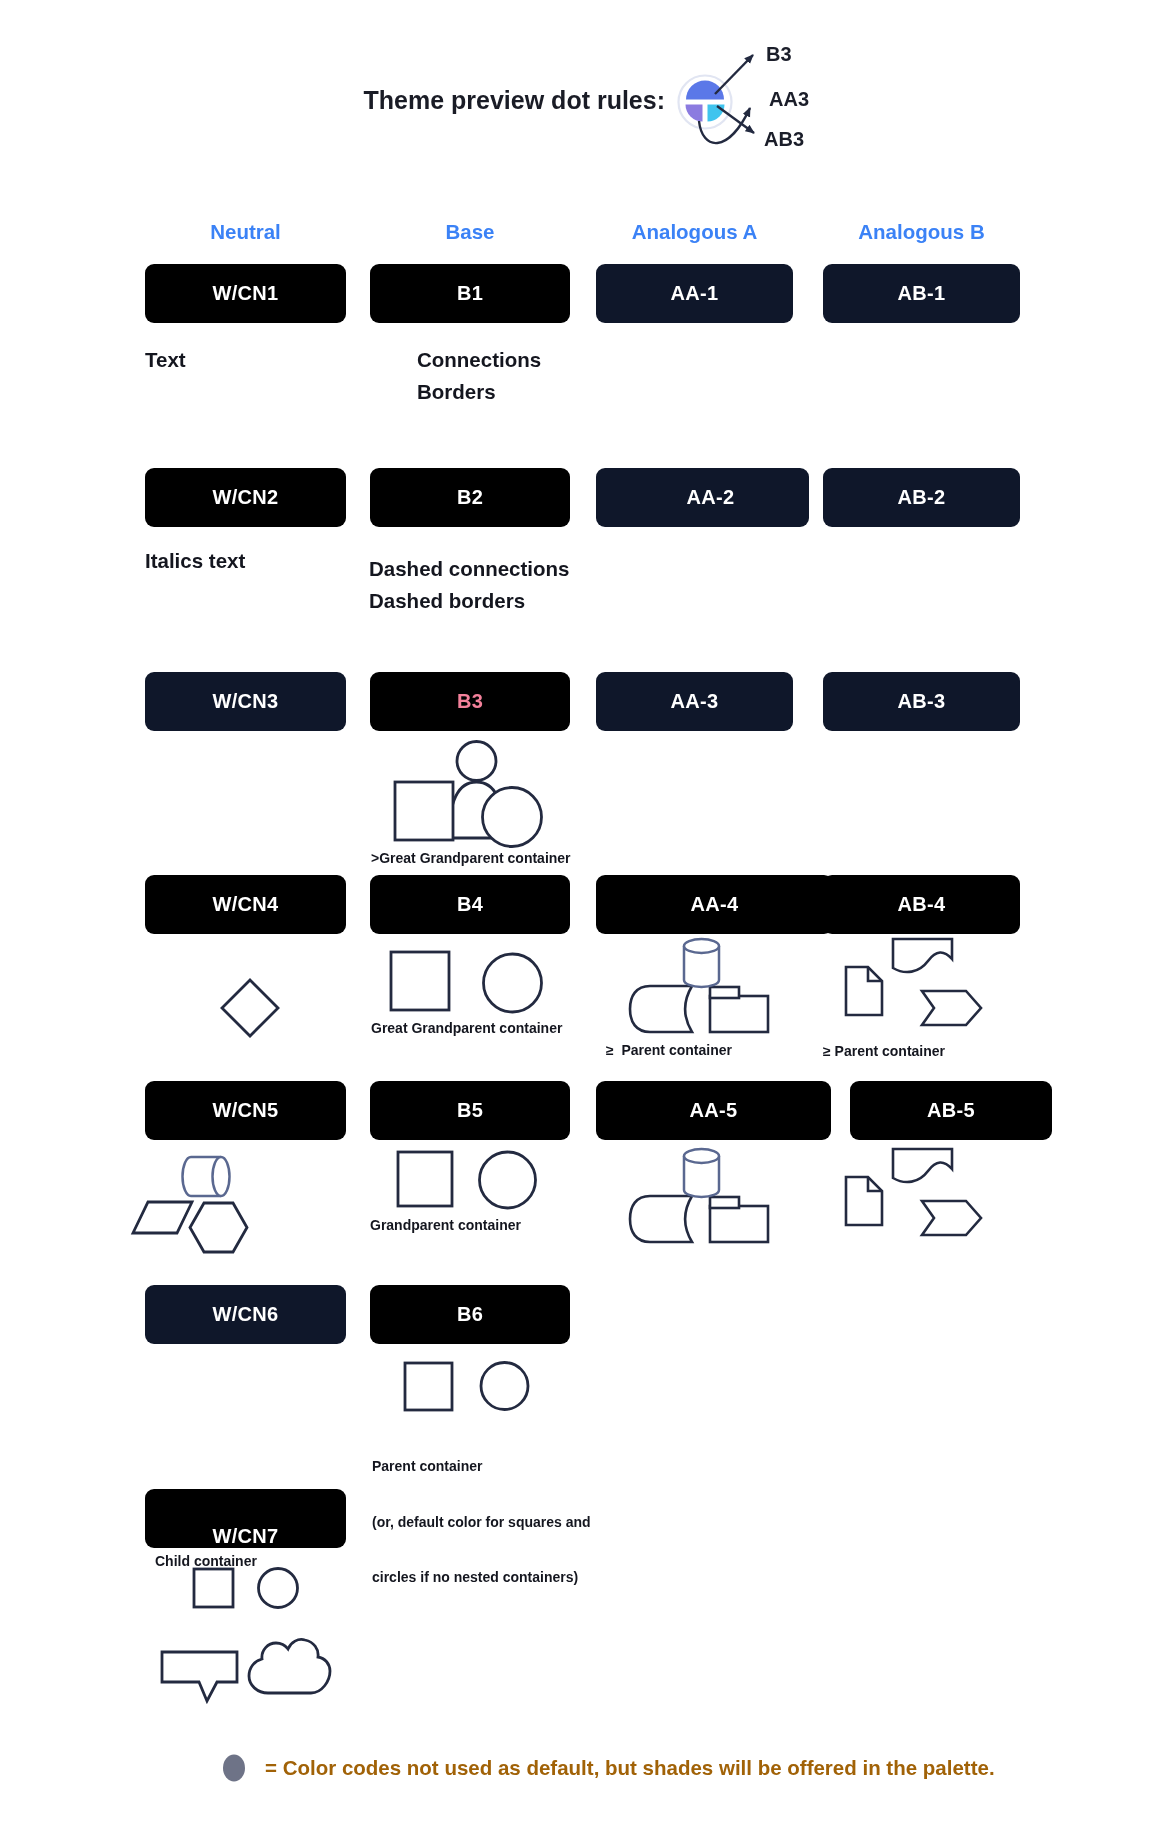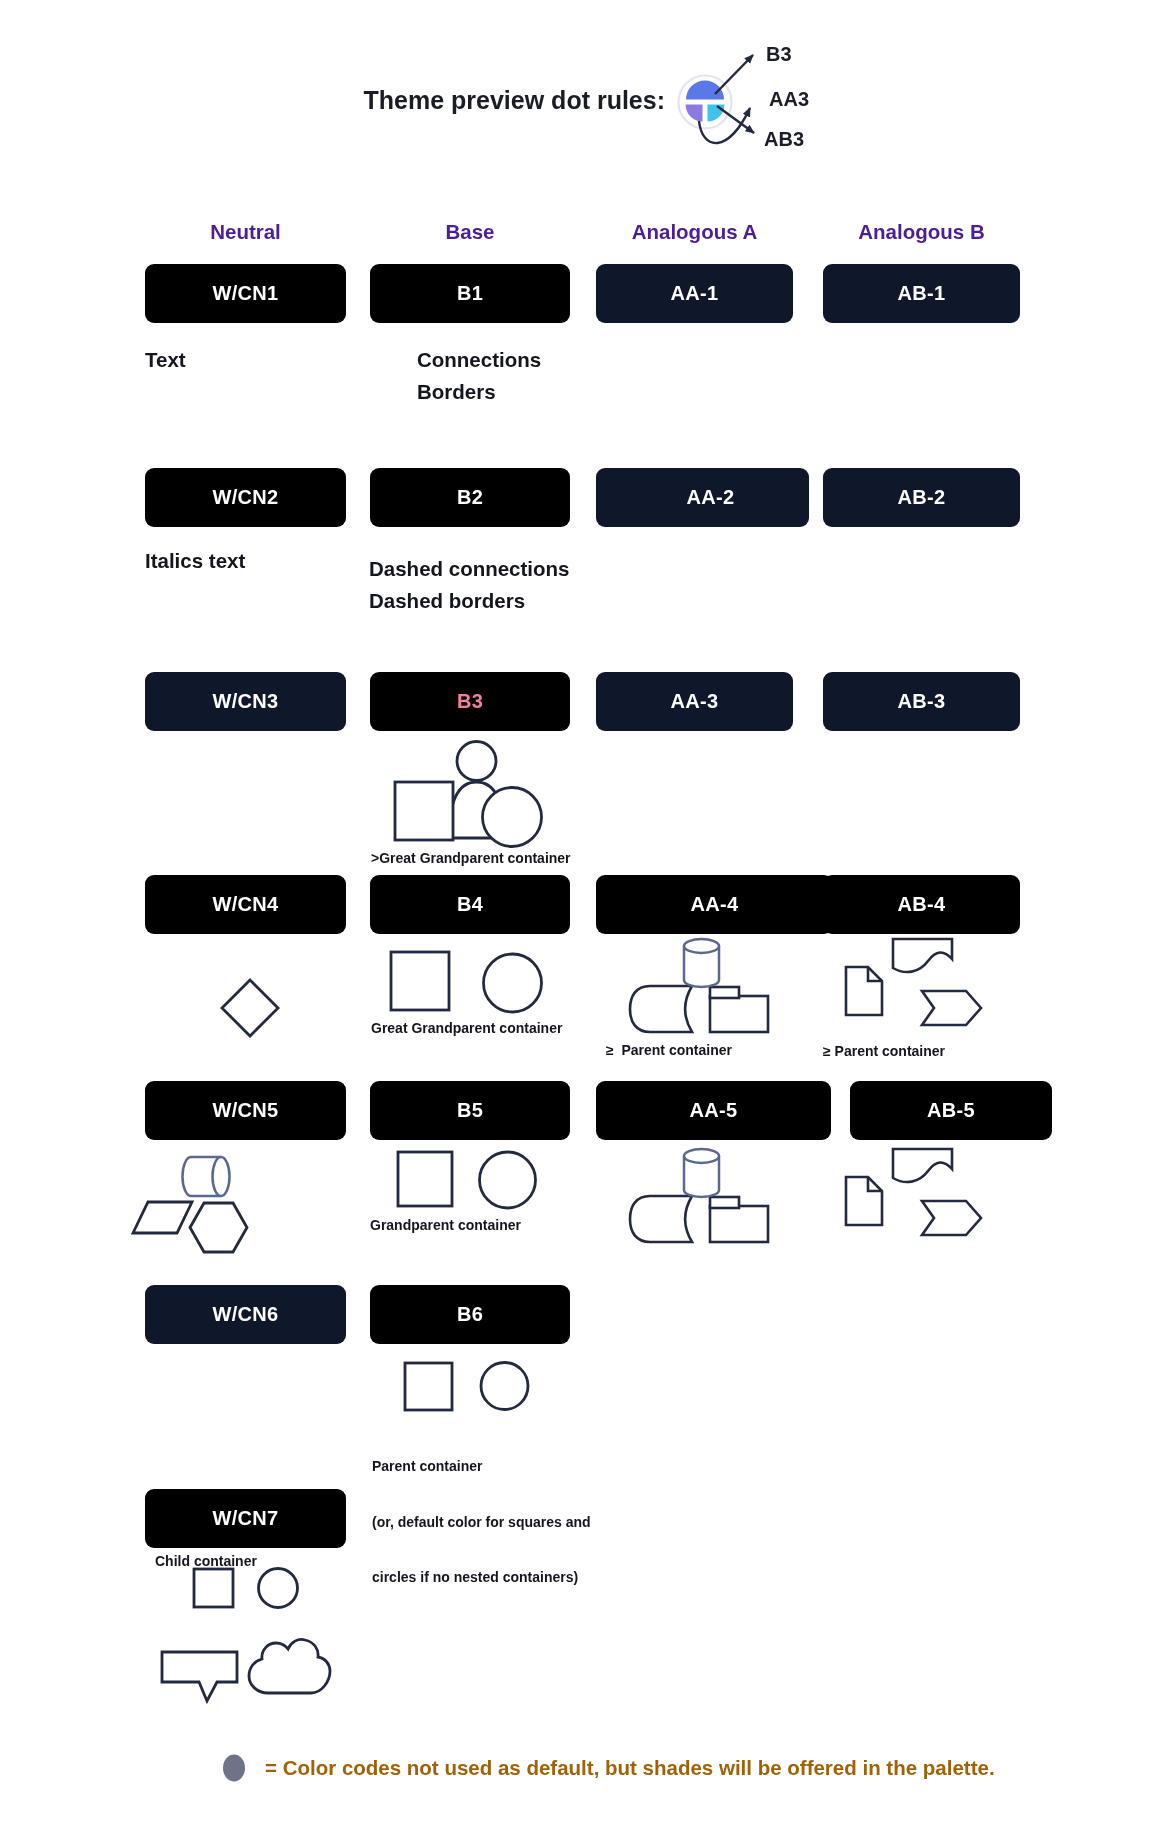--- a/index.html
+++ b/index.html
@@ -1,21 +1,21 @@
 <!DOCTYPE html>
 <html><head>
 <meta charset="utf-8">
 <style>
   html,body{margin:0;padding:0;background:#ffffff;}
   body{font-family:"Liberation Sans","DejaVu Sans",sans-serif;}
   .canvas{position:relative;width:1164px;height:1822px;background:#fff;color:#17191F;overflow:hidden;}
   .title{position:absolute;left:255px;top:86px;width:410px;text-align:right;
          font-size:25px;font-weight:600;color:#1A1C26;}
   .dlabel{position:absolute;font-size:20px;font-weight:600;color:#1B1E2A;}
-  .hdr{position:absolute;top:220px;text-align:center;font-weight:700;font-size:20.5px;color:#4c1d95;}
+  .hdr{position:absolute;top:220px;text-align:center;font-weight:700;font-size:20.5px;color:#3b82f6;}
   .swatch{position:absolute;height:59px;border-radius:9px;display:flex;align-items:center;
           justify-content:center;font-weight:700;font-size:20px;color:#ffffff;letter-spacing:.3px;}
   .swatch.dark{background:#000000;}
   .swatch.gray{background:#0f172a;}
   .swatch.pink span{color:#F4819B;}
   .cap{position:absolute;font-weight:700;font-size:20.5px;color:#14161F;line-height:32px;}
   .cap.center{text-align:left;}
   .cap.small{font-size:14px;line-height:18.5px;white-space:pre;}
   .legend-text{position:absolute;left:265px;top:1756px;font-size:20.5px;font-weight:700;color:#a16207;}
   svg.overlay{position:absolute;left:0;top:0;pointer-events:none;}
@@ -99,21 +99,21 @@
   <div class="swatch dark" style="left:823px;top:1081px;width:202px;margin-left:27px;">
       <span>AB-5</span>
     </div>
 
   <div class="swatch gray" style="left:145px;top:1285px;width:201px;">
       <span>W/CN6</span>
     </div>
   <div class="swatch dark" style="left:370px;top:1285px;width:200px;">
       <span>B6</span>
     </div>
-  <div class="swatch dark" style="left:145px;top:1489px;width:201px;">
+  <div class="swatch dark" style="left:145px;top:1489px;width:201px;align-items:flex-end;">
       <span>W/CN7</span>
     </div>
 
   <div class="cap center" style="left:145px;top:344px;width:201px;">Text</div>
   <div class="cap" style="left:417px;top:344px;">
     <div>Connections</div>
     <div>Borders</div>
   </div>
   <div class="cap center" style="left:145px;top:545px;width:201px;">Italics text</div>
   <div class="cap" style="left:369px;top:553px;">

